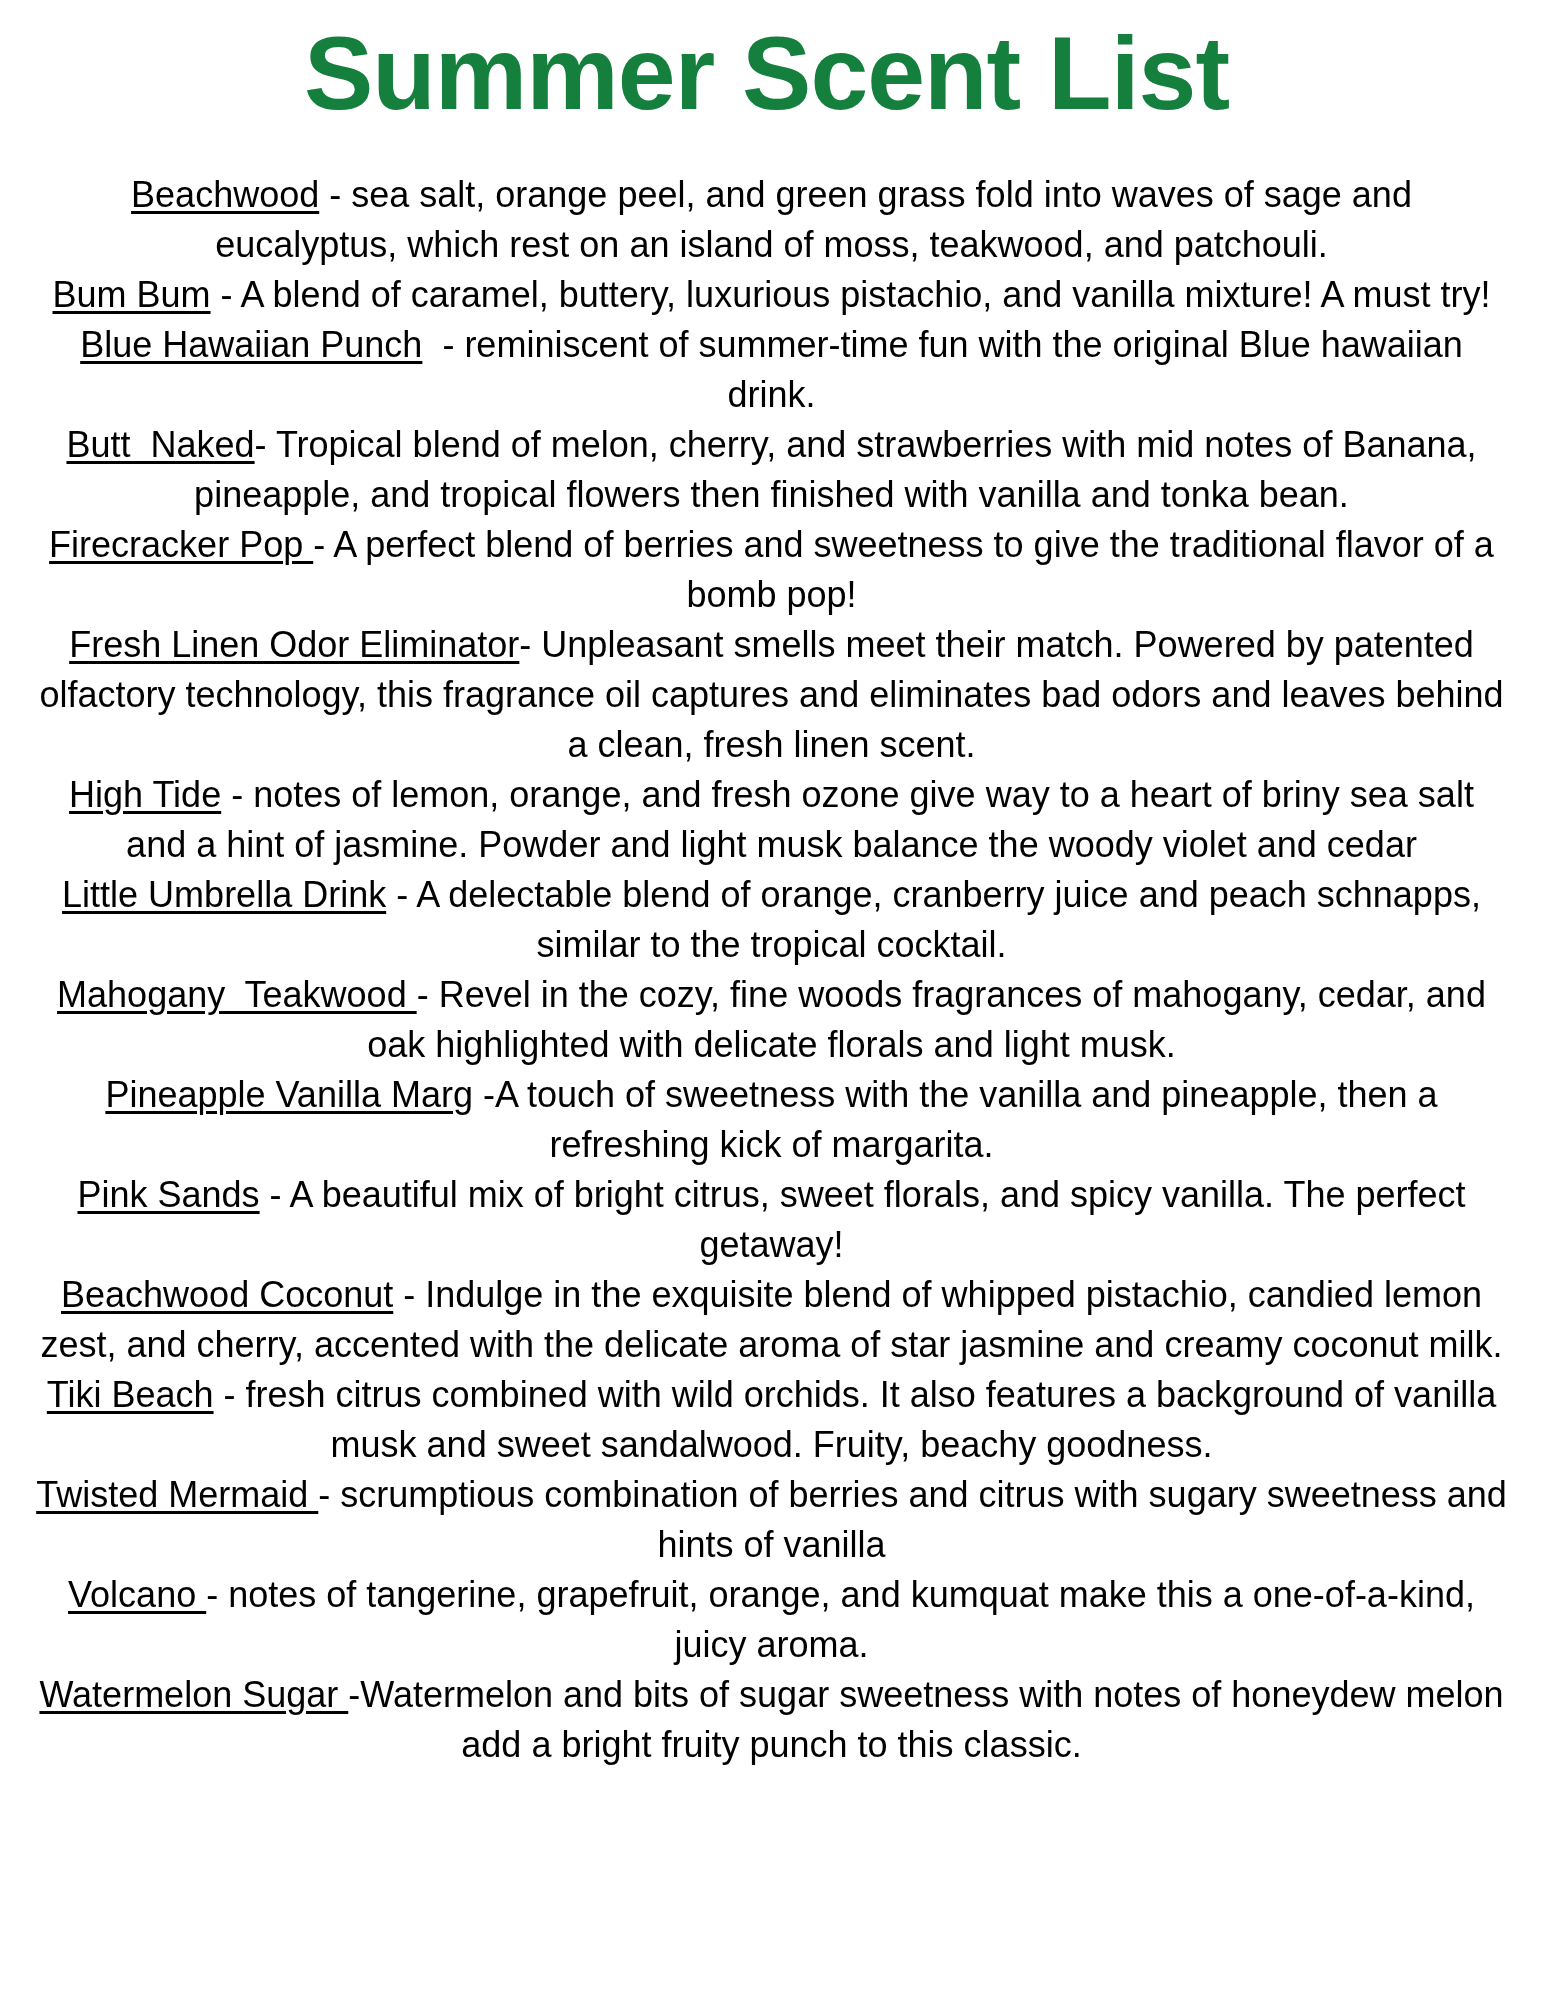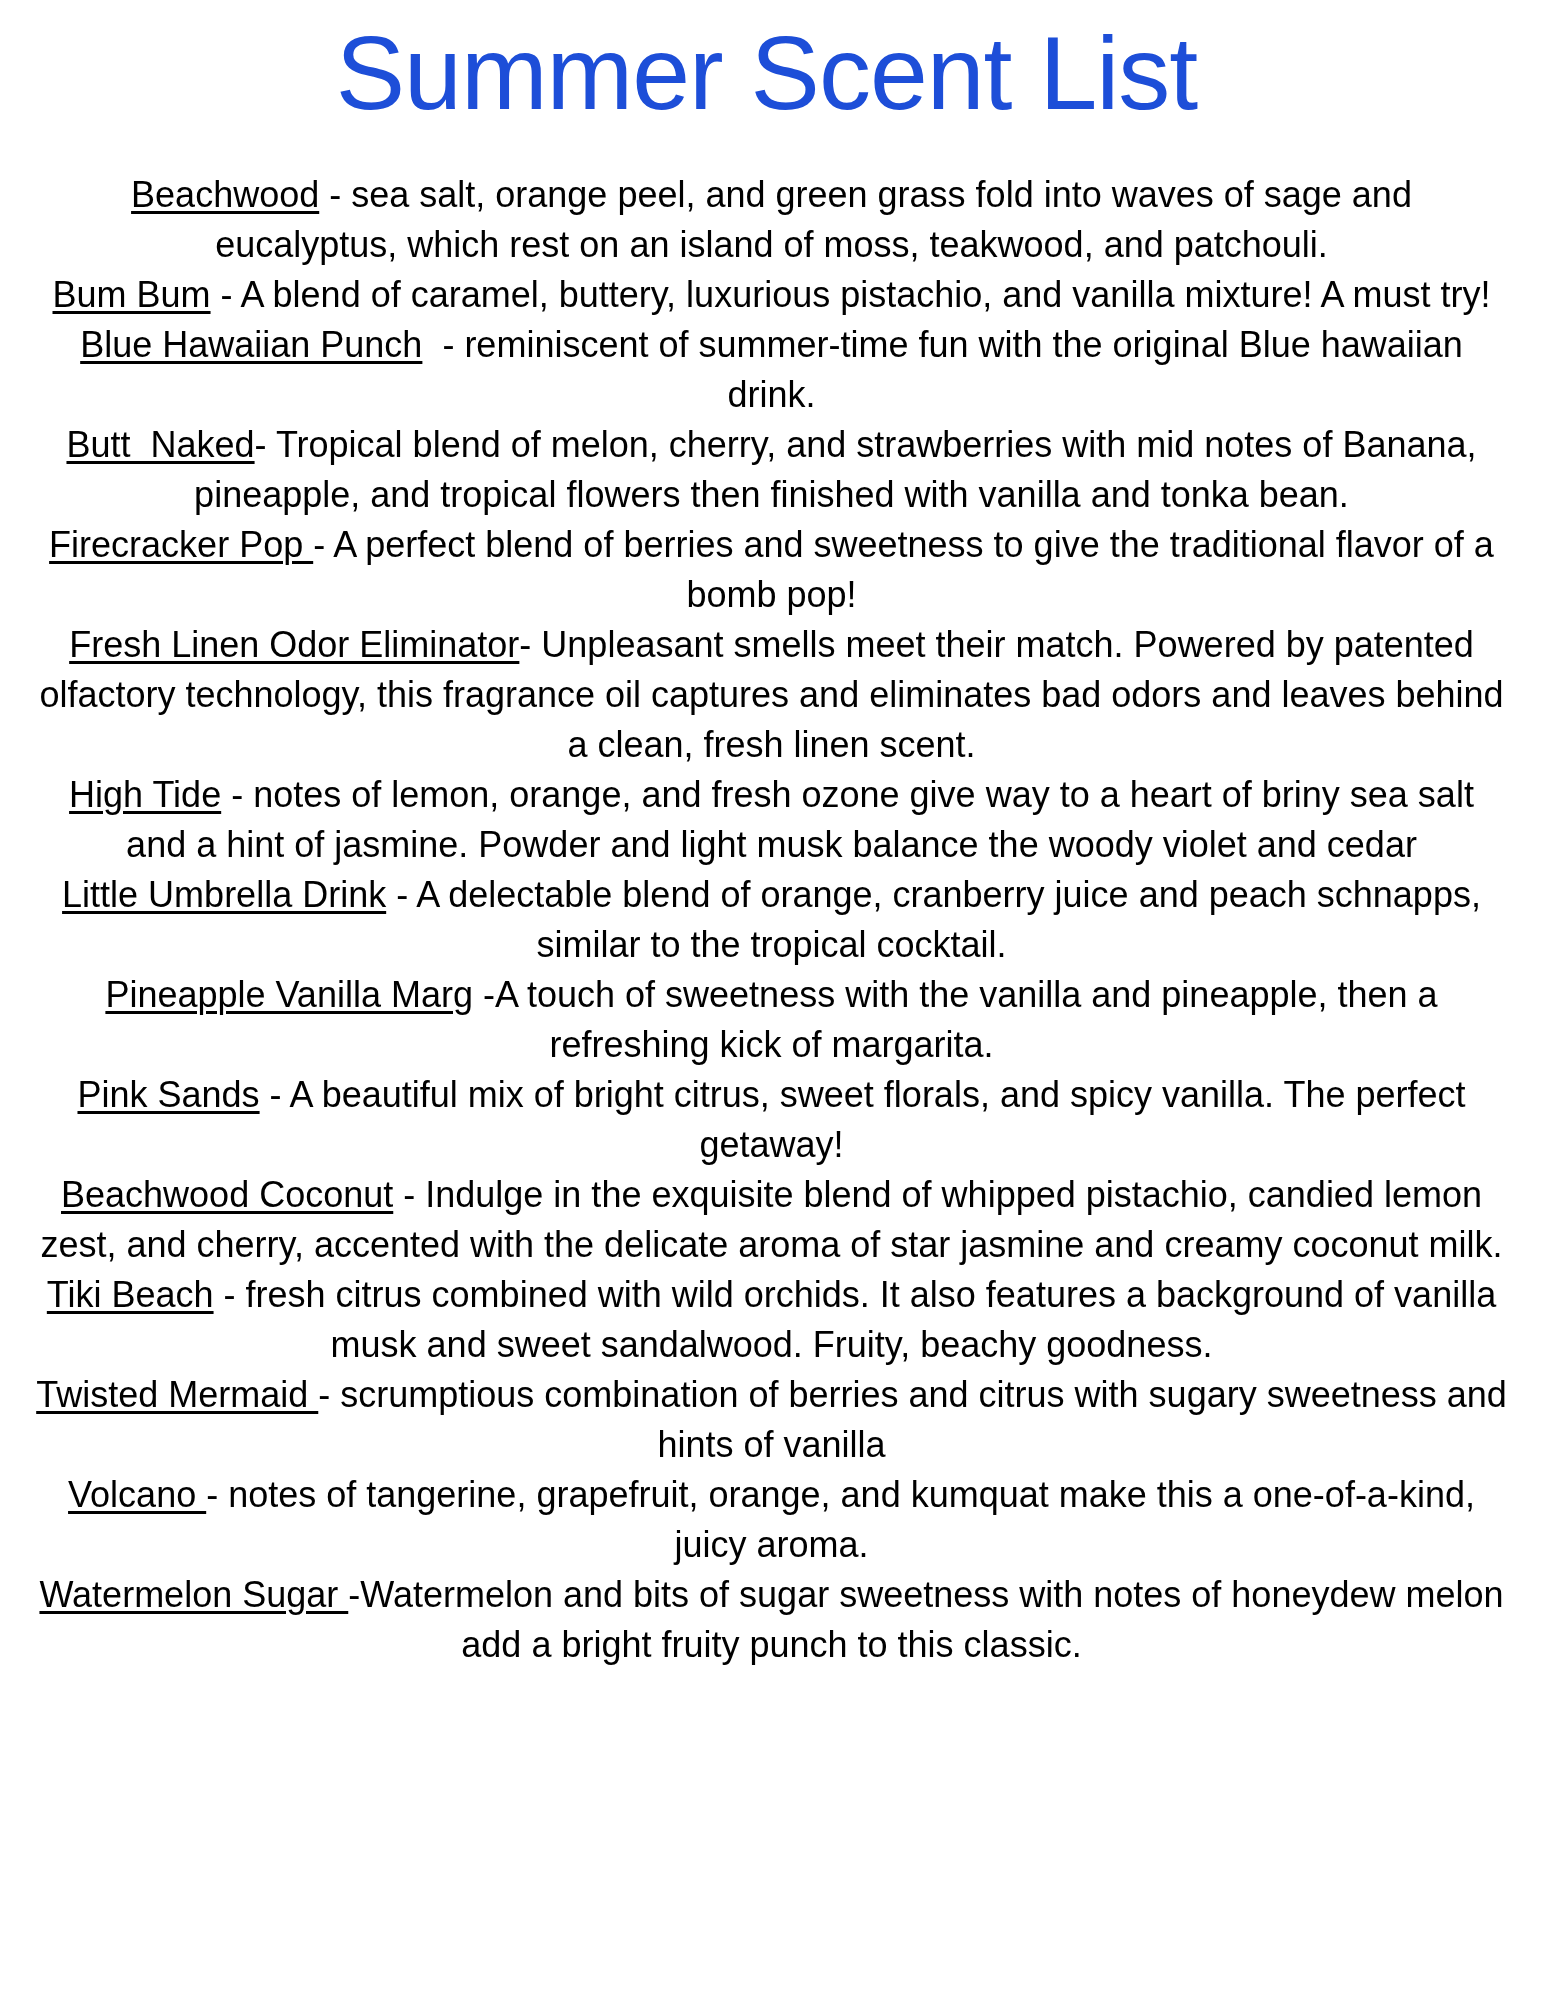--- a/index.html
+++ b/index.html
@@ -15,25 +15,25 @@
     overflow: hidden;
   }
   .page {
     width: 100%;
     height: 100%;
     box-sizing: border-box;
   }
   .title {
     margin: 14px 12px 0 0;
     font-size: 104px;
-    font-weight: 400;
+    font-weight: 700;
     line-height: 1.15;
     text-align: center;
     letter-spacing: -1px;
-    color: #1d4ed8;
+    color: #15803d;
   }
   .scent-list {
     margin-top: 36px;
     padding: 0 38px 0 36px;
     text-align: center;
   }
   .entry {
     margin: 0;
     font-size: 36px;
     line-height: 50px;
@@ -63,20 +63,21 @@
     <p class="entry"><span class="scent-name">Butt  Naked</span><span class="scent-desc">- Tropical blend of melon, cherry, and strawberries with mid notes of Banana, pineapple, and tropical flowers then finished with vanilla and tonka bean.</span></p>
 
     <p class="entry"><span class="scent-name">Firecracker Pop </span><span class="scent-desc">- A perfect blend of berries and sweetness to give the traditional flavor of a bomb pop!</span></p>
 
     <p class="entry"><span class="scent-name">Fresh Linen Odor Eliminator</span><span class="scent-desc">- Unpleasant smells meet their match. Powered by patented olfactory technology, this fragrance oil captures and eliminates bad odors and leaves behind a clean, fresh linen scent.</span></p>
 
     <p class="entry"><span class="scent-name">High Tide</span><span class="scent-desc"> - notes of lemon, orange, and fresh ozone give way to a heart of briny sea salt and a hint of jasmine. Powder and light musk balance the woody violet and cedar</span></p>
 
     <p class="entry"><span class="scent-name">Little Umbrella Drink</span><span class="scent-desc"> - A delectable blend of orange, cranberry juice and peach schnapps, similar to the tropical cocktail.</span></p>
 
+    <p class="entry"><span class="scent-name">Mahogany  Teakwood </span><span class="scent-desc">- Revel in the cozy, fine woods fragrances of mahogany, cedar, and oak highlighted with delicate florals and light musk.</span></p>
 
     <p class="entry"><span class="scent-name">Pineapple Vanilla Marg</span><span class="scent-desc"> -A touch of sweetness with the vanilla and pineapple, then a refreshing kick of margarita.</span></p>
 
     <p class="entry"><span class="scent-name">Pink Sands</span><span class="scent-desc"> - A beautiful mix of bright citrus, sweet florals, and spicy vanilla. The perfect getaway!</span></p>
 
     <p class="entry"><span class="scent-name">Beachwood Coconut</span><span class="scent-desc"> - Indulge in the exquisite blend of whipped pistachio, candied lemon zest, and cherry, accented with the delicate aroma of star jasmine and creamy coconut milk.</span></p>
 
     <p class="entry"><span class="scent-name">Tiki Beach</span><span class="scent-desc"> - fresh citrus combined with wild orchids. It also features a background of vanilla musk and sweet sandalwood. Fruity, beachy goodness.</span></p>
 
     <p class="entry"><span class="scent-name">Twisted Mermaid </span><span class="scent-desc">- scrumptious combination of berries and citrus with sugary sweetness and hints of vanilla</span></p>

